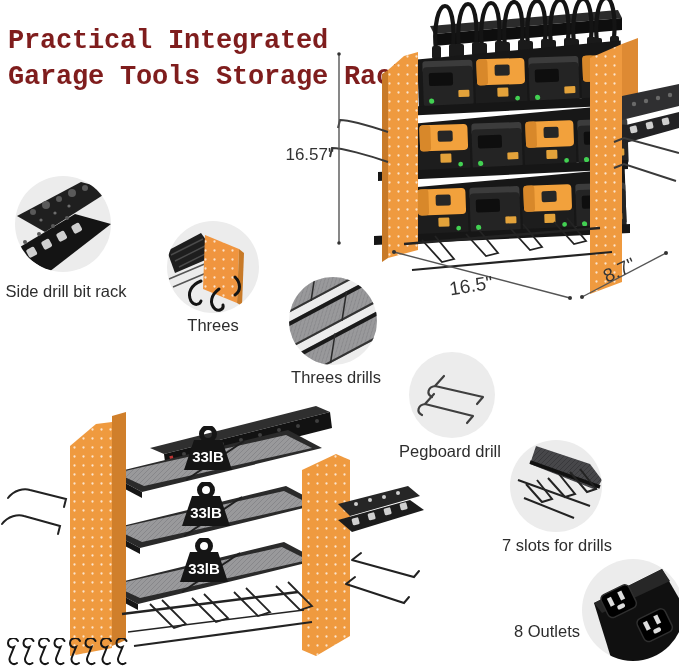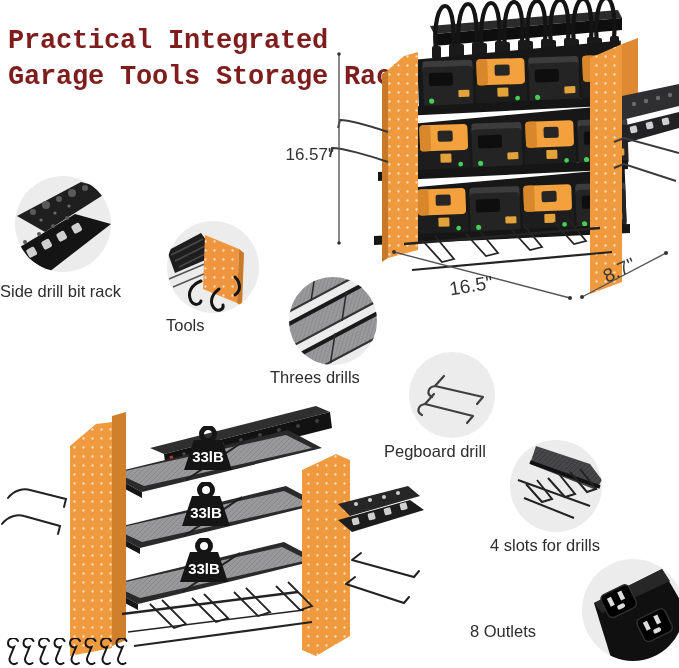--- a/index.html
+++ b/index.html
@@ -13,21 +13,21 @@
     font-size:27px;font-weight:700;line-height:1.32;color:#7f1d1d;
     letter-spacing:-0.2px;
     font-family:Liberation Mono, monospace;
   }
   .bubble{
     position:absolute;border-radius:50%;overflow:hidden;background:#ececec;
   }
   .bubble svg{display:block;width:100%;height:100%;}
   .cap{
     position:absolute;margin:0;font-size:16.5px;color:#2d2d2d;
-    text-align:left;line-height:1.2;
+    text-align:center;line-height:1.2;
   }
   .dimtext{font-family:"Liberation Sans",sans-serif;fill:#333;}
   .wtext{font-family:"Liberation Sans",sans-serif;fill:#ffffff;font-weight:700;}
   svg{position:absolute;}
   figure{margin:0;}
 </style>
 </head>
 <body>
 
 <svg width="0" height="0" style="position:absolute" aria-hidden="true">
@@ -224,21 +224,21 @@
       <polygon points="38,14 72,28 70,82 36,68" fill="#f0953f"></polygon>
       <polygon points="38,14 72,28 70,82 36,68" fill="url(#pegdots)"></polygon>
       <polygon points="72,28 77,32 75,85 70,82" fill="#c87a28"></polygon>
       <g stroke="#141414" stroke-width="3" fill="none" stroke-linecap="round">
         <path d="M34,60 C24,64 20,72 24,80 C27,85 33,84 34,80"></path>
         <path d="M52,68 C44,74 42,82 48,88 C52,91 57,88 56,84"></path>
         <path d="M68,56 C74,62 74,70 68,74"></path>
       </g>
     </svg>
   </div>
-  <figcaption class="cap" style="left:166px;top:316px;width:94px">Tools</figcaption>
+  <figcaption class="cap" style="left:166px;top:316px;width:94px">Threes</figcaption>
 </figure>
 
 <figure>
   <div class="bubble" style="left:289px;top:277px;width:88px;height:88px">
     <svg viewBox="0 0 88 88" style="position:static">
       <g transform="rotate(-28 44 44)">
         <rect x="-30" y="-8" width="150" height="24" fill="url(#meshA)"></rect>
         <rect x="-30" y="-8" width="150" height="4" fill="#1a1a1a"></rect>
         <rect x="-30" y="14" width="150" height="2" fill="#333"></rect>
         <path d="M52,-8 L34,16" stroke="#2a2a2a" stroke-width="1.5"></path>
@@ -275,21 +275,21 @@
       <path d="M20,22 L90,47" stroke="#111" stroke-width="3.5"></path>
       <g stroke="#232323" stroke-width="2" fill="none">
         <path d="M8,40 L80,66"></path>
         <path d="M16,44 l16,18 l10,-3 l-15,-19"></path>
         <path d="M38,38 l17,19 l10,-3 l-16,-20"></path>
         <path d="M60,32 l17,20 l9,-3 l-16,-20"></path>
         <path d="M14,58 L64,78"></path>
       </g>
     </svg>
   </div>
-  <figcaption class="cap" style="left:490px;top:536px;width:134px">4 slots for drills</figcaption>
+  <figcaption class="cap" style="left:490px;top:536px;width:134px">7 slots for drills</figcaption>
 </figure>
 
 <figure>
   <div class="bubble" style="left:582px;top:559px;width:102px;height:102px">
     <svg viewBox="0 0 102 102" style="position:static">
       <polygon points="12,44 80,10 102,48 102,102 30,102" fill="#101010"></polygon>
       <polygon points="12,44 80,10 88,22 20,54" fill="#272727"></polygon>
       <g transform="translate(36,42) rotate(-26)">
         <rect x="-15" y="-12" width="31" height="25" rx="5" fill="#000" stroke="#2f2f2f" stroke-width="1.5"></rect>
         <rect x="-9" y="-7" width="4.5" height="9" fill="#ddd"></rect>
@@ -297,21 +297,21 @@
         <rect x="-3.5" y="4" width="8" height="4.5" rx="2" fill="#ddd"></rect>
       </g>
       <g transform="translate(72,66) rotate(-26)">
         <rect x="-15" y="-12" width="31" height="25" rx="5" fill="#000" stroke="#2f2f2f" stroke-width="1.5"></rect>
         <rect x="-9" y="-7" width="4.5" height="9" fill="#ddd"></rect>
         <rect x="3" y="-8" width="4.5" height="9" fill="#ddd"></rect>
         <rect x="-3.5" y="4" width="8" height="4.5" rx="2" fill="#ddd"></rect>
       </g>
     </svg>
   </div>
-  <figcaption class="cap" style="left:470px;top:622px;width:110px;">8 Outlets</figcaption>
+  <figcaption class="cap" style="left:470px;top:622px;width:110px;text-align:right">8 Outlets</figcaption>
 </figure>
 
 <svg style="left:0;top:400px" width="450" height="268" viewBox="0 0 450 268">
 
   <g>
     <polygon points="150,48 316,6 330,12 164,54" fill="#2f2f2f"></polygon>
     <polygon points="164,54 330,12 332,28 166,70" fill="#121212"></polygon>
     <rect x="170" y="56" width="3.5" height="6" fill="#b33" transform="rotate(-14 171 59)"></rect>
     <circle cx="184" cy="54" r="2" fill="#3f3f3f"></circle>
       <circle cx="203" cy="49" r="2" fill="#3f3f3f"></circle>

